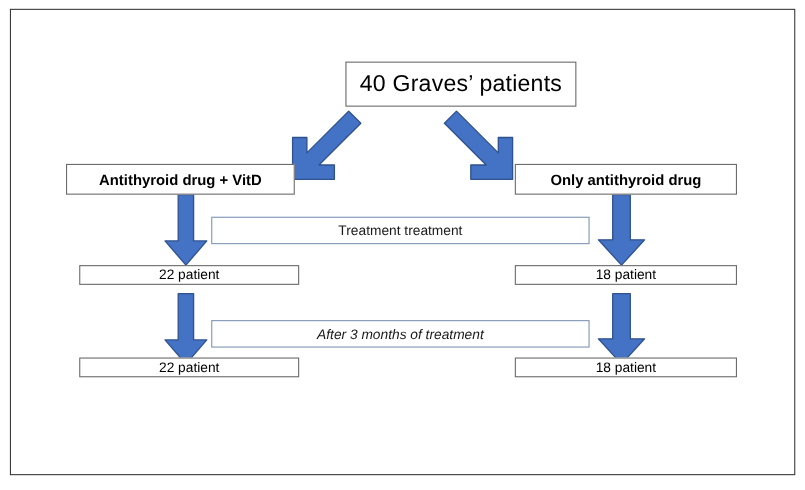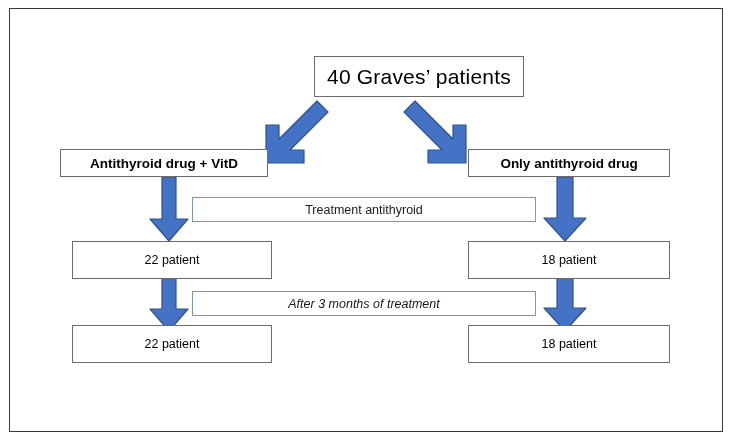--- a/index.html
+++ b/index.html
@@ -70,21 +70,21 @@
     width: 208px;
   }
   .node--group-right {
     left: 458px;
     top: 140px;
     width: 202px;
   }
 
   
   .node--count {
-    height: 38px;
+    height: 18px;
     font-size: 12.5px;
     font-weight: 400;
   }
   .node--count-l1 { left: 62px;  top: 232px; width: 200px; }
   .node--count-r1 { left: 458px; top: 232px; width: 202px; }
   .node--count-l2 { left: 62px;  top: 316px; width: 200px; }
   .node--count-r2 { left: 458px; top: 316px; width: 202px; }
 
   
   .node--stage {
@@ -152,21 +152,21 @@
     <div class="arrow arrow--down-r2">
       <svg width="42" height="64" viewBox="0 0 42 64">
         <polygon points="13,0 29,0 29,41 42,41 21,64 0,41 13,41" fill="#4472C4" stroke="#2F528F" stroke-width="1.2" stroke-linejoin="round"></polygon>
       </svg>
     </div>
 
     <div class="node node--group node--group-left">Antithyroid drug + VitD</div>
 
     <div class="node node--group node--group-right">Only antithyroid drug</div>
 
-    <div class="node node--stage node--stage-1">Treatment antithyroid</div>
+    <div class="node node--stage node--stage-1">Treatment treatment</div>
 
     <div class="node node--count node--count-l1">22 patient</div>
 
     <div class="node node--count node--count-r1">18 patient</div>
 
     <div class="node node--stage node--stage-2">After 3 months of treatment</div>
 
     <div class="node node--count node--count-l2">22 patient</div>
 
     <div class="node node--count node--count-r2">18 patient</div>

